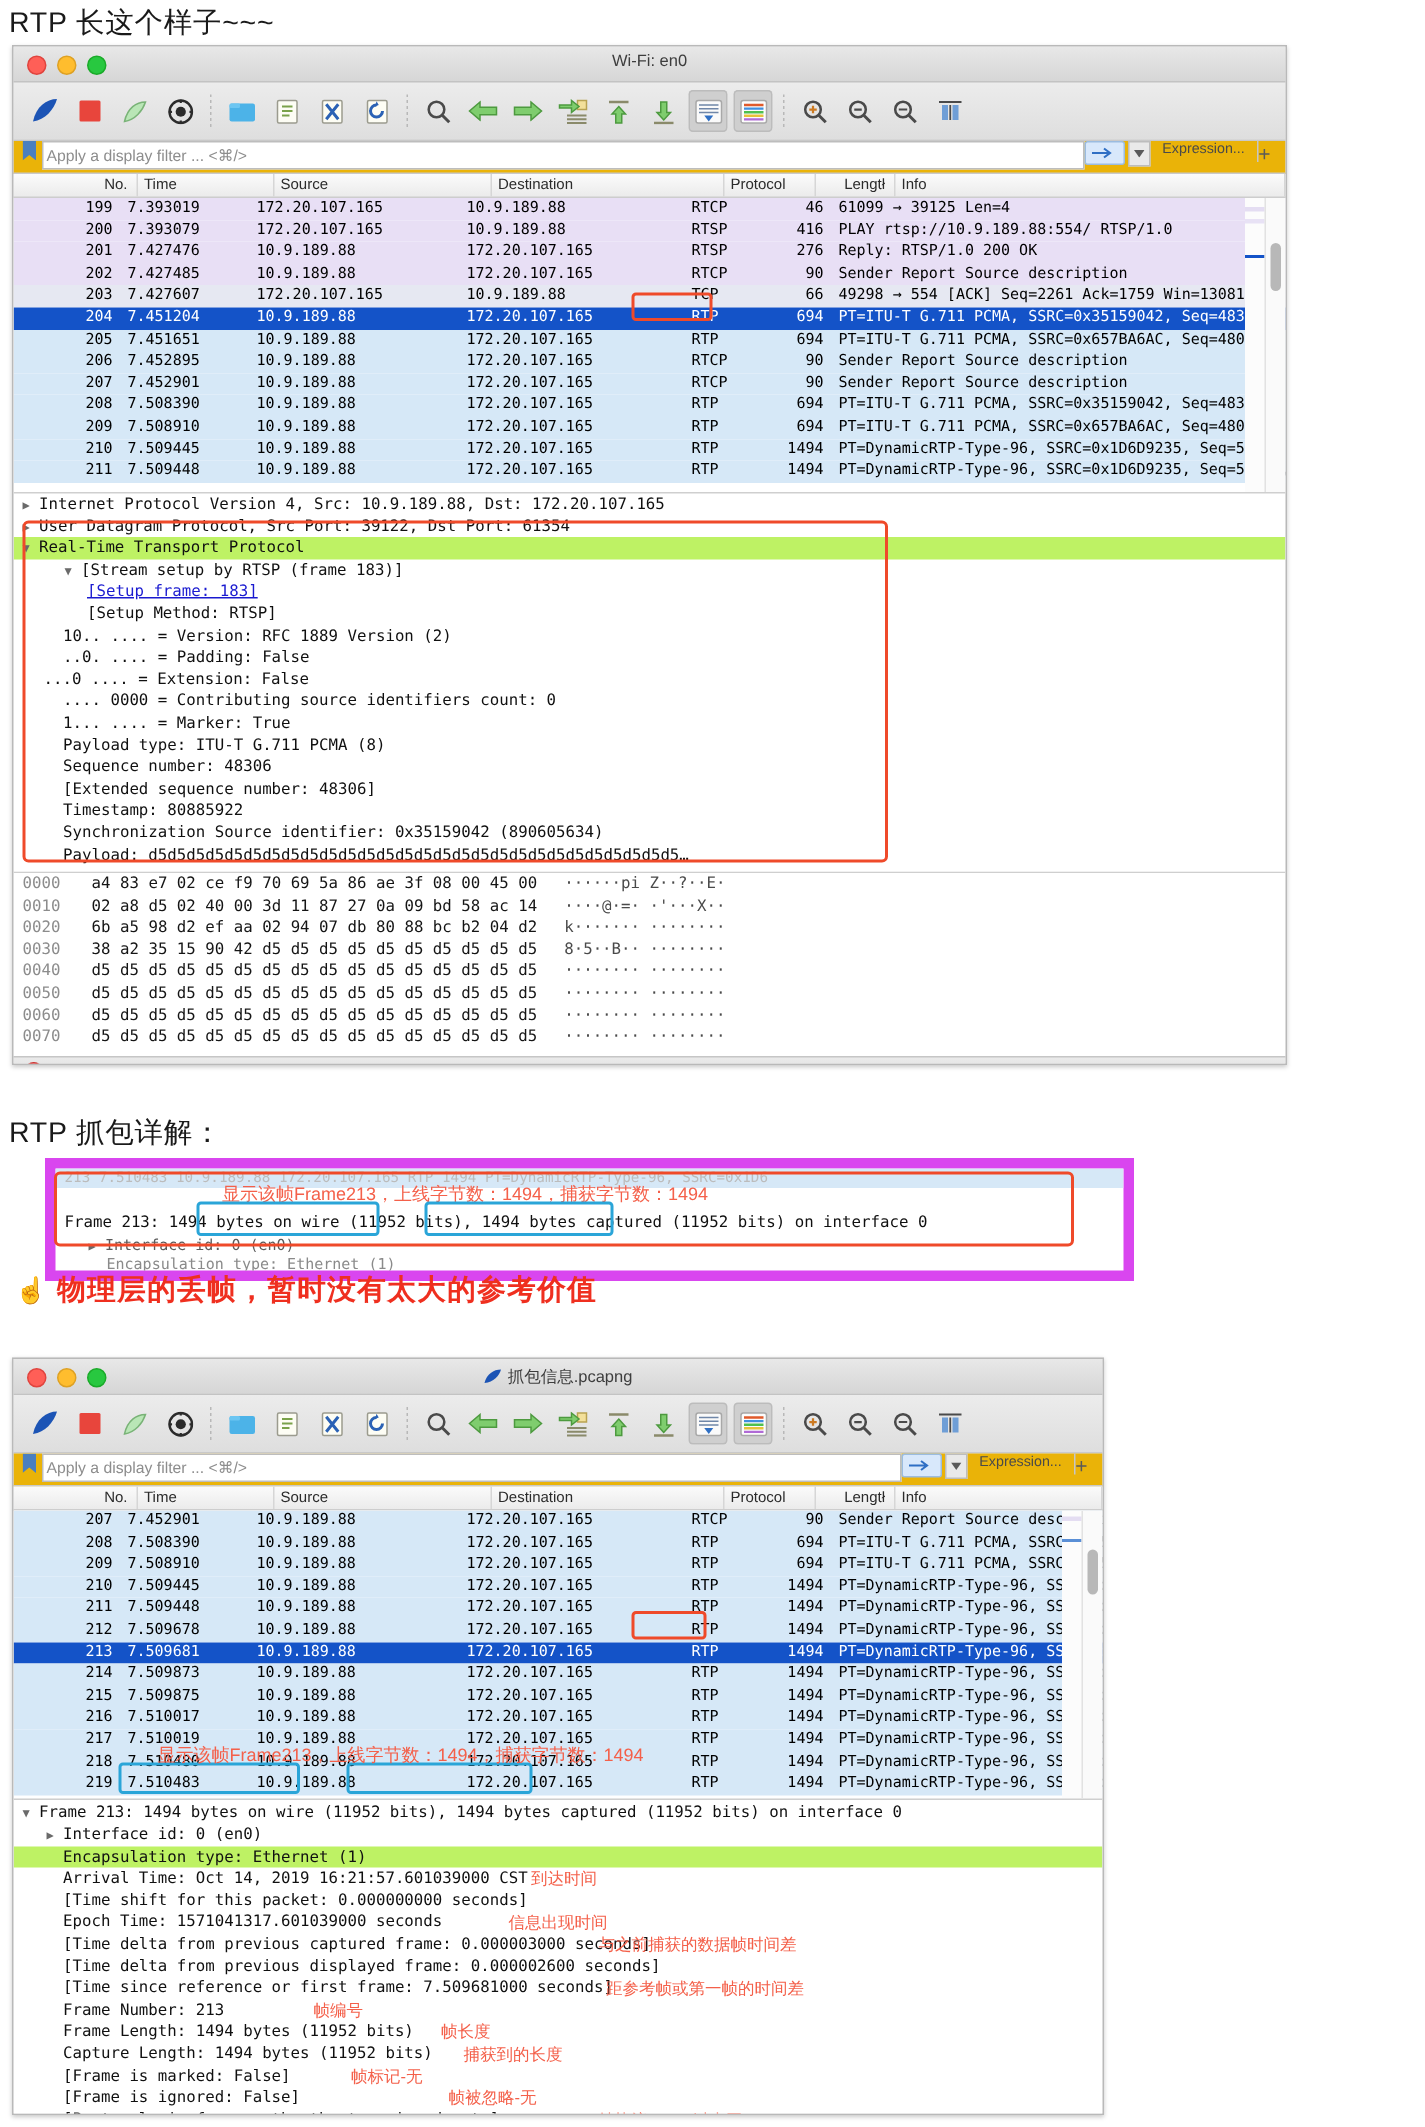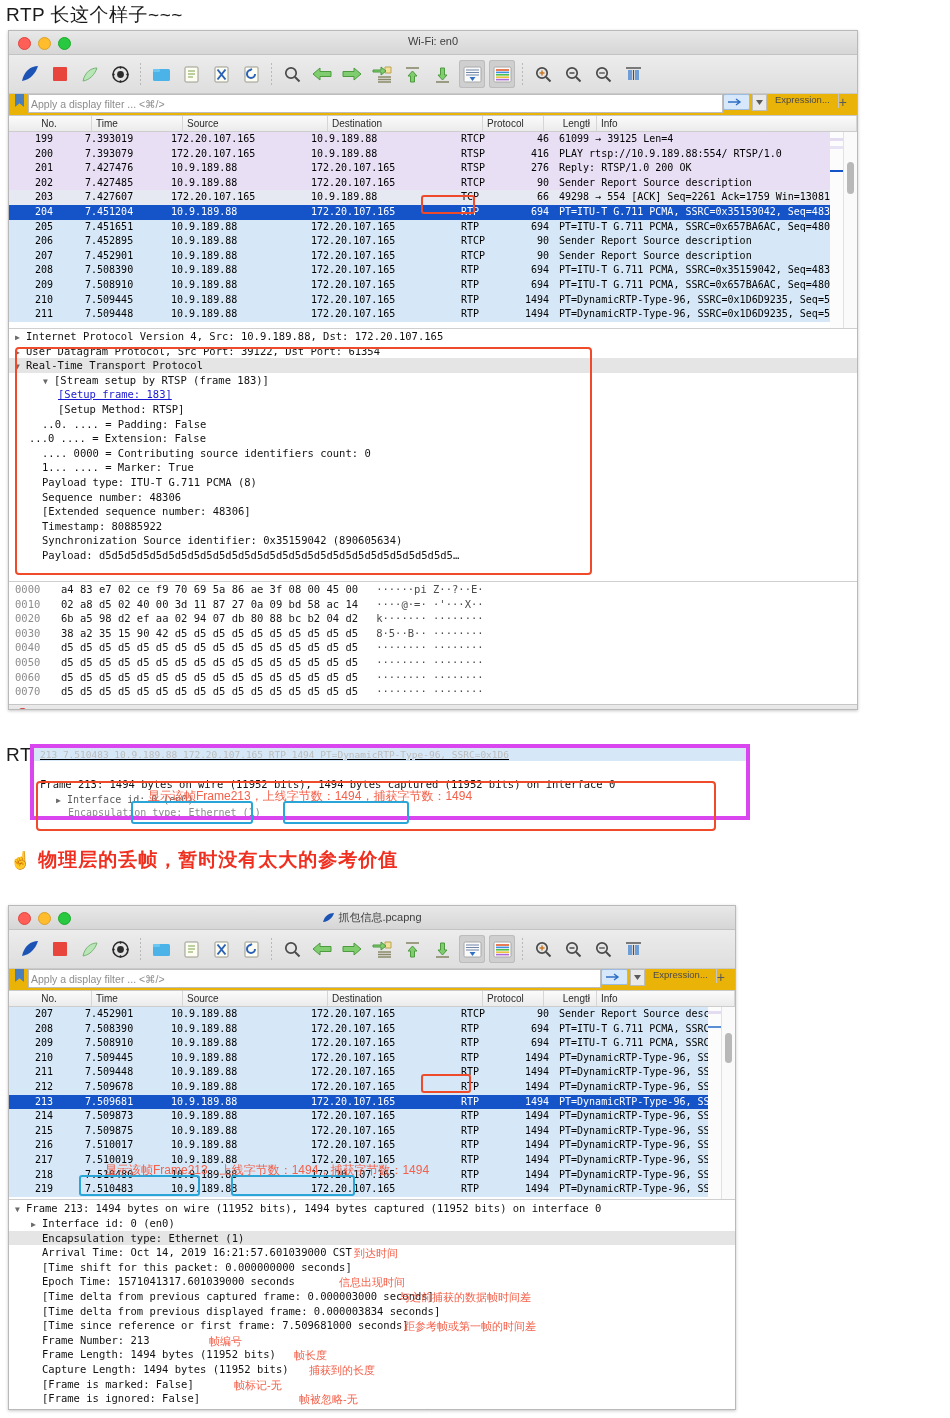--- a/index.html
+++ b/index.html
@@ -57,21 +57,21 @@
   
   .pkt-head { height:15px; background:linear-gradient(#fbfbfb,#ebebeb);
               border-bottom:1px solid #cdcdcd; display:flex;
               font-size:10px; color:#2b2b2b; font-family:"Liberation Sans",sans-serif; }
   .pkt-head div { border-right:1px solid #d6d6d6; padding-left:4px; overflow:hidden;
                   white-space:nowrap; line-height:15px; }
   .pkt-list { background:#ffffff; position:relative; overflow:hidden;
               font-family:"DejaVu Sans Mono", monospace; font-size:10px; }
   .prow { display:flex; height:14.6px; line-height:14.6px; white-space:nowrap; }
   .prow > span { overflow:hidden; padding-left:4px; box-sizing:border-box; }
-  .c-no    { width:72px; text-align:center; padding-right:6px; }
+  .c-no    { width:72px; text-align:right; padding-right:6px; }
   .c-time  { width:86px; }
   .c-src   { width:140px; }
   .c-dst   { width:150px; }
   .c-proto { width:56px; }
   .c-len   { width:42px; text-align:right; padding-right:6px; }
   .c-info  { flex:1; }
   .bg-rtp   { background:#d6e8f7; }
   .bg-rtsp  { background:#e8dff5; }
   .bg-tcp   { background:#e6e8f2; }
   .bg-sel   { background:#1453c8; color:#ffffff; }
@@ -80,21 +80,21 @@
   .vscroll { position:absolute; top:0; right:0; width:13px; bottom:0; background:#fafafa;
              border-left:1px solid #e2e2e2; }
   .vscroll .thumb { position:absolute; left:3px; width:7px; border-radius:4px;
                     background:#b8b8b8; }
   .minimap { position:absolute; right:13px; top:0; width:14px; bottom:0; background:#fcfcfc; }
 
   
   .detail { background:#ffffff; font-family:"DejaVu Sans Mono", monospace;
             font-size:10.5px; color:#101010; overflow:hidden; position:relative; }
   .drow { height:14.6px; line-height:14.6px; white-space:nowrap; padding-left:6px; }
-  .drow.hl { background:#e5e5e5; }
+  .drow.hl { background:#bef264; }
   .tri { display:inline-block; width:11px; color:#6a6a6a; font-size:8px; }
   .lnk { color:#1a1ad0; text-decoration:underline; }
 
   
   .hex { background:#ffffff; border-top:1px solid #cfcfcf;
          font-family:"DejaVu Sans Mono", monospace; font-size:10.5px; overflow:hidden; }
   .hrow { height:14.6px; line-height:14.6px; white-space:nowrap; padding-left:6px; }
   .hoff { color:#8c8c8c; display:inline-block; width:46px; }
   .hbytes { color:#151515; }
   .hascii { color:#4a4a4a; margin-left:18px;margin-top:20px; }
@@ -445,20 +445,21 @@
   </div>
 
   <div class="detail" style="height:252px; border-top:1px solid #cfcfcf;">
     <div id="w1-detail">
         <div class="drow" style="padding-left: 6px;"><span class="tri">▶</span><span>Internet Protocol Version 4, Src: 10.9.189.88, Dst: 172.20.107.165</span></div>
         <div class="drow" style="padding-left: 6px;"><span class="tri">▶</span><span>User Datagram Protocol, Src Port: 39122, Dst Port: 61354</span></div>
         <div class="drow hl" style="padding-left: 6px;"><span class="tri">▼</span><span>Real-Time Transport Protocol</span></div>
         <div class="drow" style="padding-left: 34px;"><span class="tri">▼</span><span>[Stream setup by RTSP (frame 183)]</span></div>
         <div class="drow" style="padding-left: 38px;"><span class="tri"></span><span class="lnk">[Setup frame: 183]</span></div>
         <div class="drow" style="padding-left: 38px;"><span class="tri"></span><span>[Setup Method: RTSP]</span></div>
+        <div class="drow" style="padding-left: 22px;"><span class="tri"></span><span>10.. .... = Version: RFC 1889 Version (2)</span></div>
         <div class="drow" style="padding-left: 22px;"><span class="tri"></span><span>..0. .... = Padding: False</span></div>
         <div class="drow" style="padding-left: 9px;"><span class="tri"></span><span>...0 .... = Extension: False</span></div>
         <div class="drow" style="padding-left: 22px;"><span class="tri"></span><span>.... 0000 = Contributing source identifiers count: 0</span></div>
         <div class="drow" style="padding-left: 22px;"><span class="tri"></span><span>1... .... = Marker: True</span></div>
         <div class="drow" style="padding-left: 22px;"><span class="tri"></span><span>Payload type: ITU-T G.711 PCMA (8)</span></div>
         <div class="drow" style="padding-left: 22px;"><span class="tri"></span><span>Sequence number: 48306</span></div>
         <div class="drow" style="padding-left: 22px;"><span class="tri"></span><span>[Extended sequence number: 48306]</span></div>
         <div class="drow" style="padding-left: 22px;"><span class="tri"></span><span>Timestamp: 80885922</span></div>
         <div class="drow" style="padding-left: 22px;"><span class="tri"></span><span>Synchronization Source identifier: 0x35159042 (890605634)</span></div>
         <div class="drow" style="padding-left: 22px;"><span class="tri"></span><span>Payload: d5d5d5d5d5d5d5d5d5d5d5d5d5d5d5d5d5d5d5d5d5d5d5d5d5d5d5d5…</span></div>
@@ -489,22 +490,22 @@
     <span>Profile: Default</span>
   </div>
 
   <div class="redbox-sm" style="left:412px; top:164px; width:50px; height:15px;"></div>
 
   <div class="redbox" style="left:6px; top:316px; width:573px; height:224px;"></div>
 </div>
 
 <div class="heading-cn" style="position:absolute; left:0; top:740px;">RTP 抓包详解：</div>
 
-<div style="position:absolute; left:30px; top:744px; width:712px; height:68px;
-            background:#ffffff; border:4px solid #d946ef; overflow:hidden;text-decoration:underline;">
+<div style="position:absolute; left:30px; top:772px; width:712px; height:68px;
+            background:#ffffff; border:7px solid #d946ef; overflow:hidden;">
   <div style="font-family:'DejaVu Sans Mono',monospace; font-size:9.5px; color:#bcbcbc;
               background:#d6e8f7; height:13px; line-height:13px; padding-left:6px;
               white-space:nowrap; overflow:hidden;">213 7.510483      10.9.189.88           172.20.107.165        RTP      1494 PT=DynamicRTP-Type-96, SSRC=0x1D6</div>
   <div style="font-family:'DejaVu Sans Mono',monospace; font-size:10.5px; color:#101010;
               position:absolute; top:30px; left:6px; white-space:nowrap;">
     <span>Frame 213: </span><span>1494 bytes on wire</span><span> (11952 bits), </span><span>1494 bytes captured</span><span> (11952 bits) on interface 0</span>
   </div>
   <div style="font-family:'DejaVu Sans Mono',monospace; font-size:10px; color:#5a5a5a;
               position:absolute; top:46px; left:22px; white-space:nowrap;">
     <span class="tri">▶</span><span>Interface id: 0 (en0)</span>
@@ -849,21 +850,21 @@
   </div>
 
   <div class="detail" style="height:235px;">
     <div id="w2-detail">
         <div class="drow" style="padding-left: 22px; position: relative;"><span class="tri">▶</span><span>Interface id: 0 (en0)</span></div>
         <div class="drow hl" style="padding-left: 22px; position: relative;"><span class="tri"></span><span>Encapsulation type: Ethernet (1)</span></div>
         <div class="drow" style="padding-left: 22px; position: relative;"><span class="tri"></span><span>Arrival Time: Oct 14, 2019 16:21:57.601039000 CST</span><span style="position: absolute; color: rgb(244, 96, 74); font-family: &quot;Liberation Sans&quot;, sans-serif; font-size: 11px; white-space: nowrap; top: 1px; left: 345px;">到达时间</span></div>
         <div class="drow" style="padding-left: 22px; position: relative;"><span class="tri"></span><span>[Time shift for this packet: 0.000000000 seconds]</span></div>
         <div class="drow" style="padding-left: 22px; position: relative;"><span class="tri"></span><span>Epoch Time: 1571041317.601039000 seconds</span><span style="position: absolute; color: rgb(244, 96, 74); font-family: &quot;Liberation Sans&quot;, sans-serif; font-size: 11px; white-space: nowrap; top: 1px; left: 330px;">信息出现时间</span></div>
         <div class="drow" style="padding-left: 22px; position: relative;"><span class="tri"></span><span>[Time delta from previous captured frame: 0.000003000 seconds]</span><span style="position: absolute; color: rgb(244, 96, 74); font-family: &quot;Liberation Sans&quot;, sans-serif; font-size: 11px; white-space: nowrap; top: 1px; left: 390px;">与之前捕获的数据帧时间差</span></div>
-        <div class="drow" style="padding-left: 22px; position: relative;"><span class="tri"></span><span>[Time delta from previous displayed frame: 0.000003834 seconds]</span></div>
+        <div class="drow" style="padding-left: 22px; position: relative;"><span class="tri"></span><span>[Time delta from previous displayed frame: 0.000002600 seconds]</span></div>
         <div class="drow" style="padding-left: 22px; position: relative;"><span class="tri"></span><span>[Time since reference or first frame: 7.509681000 seconds]</span><span style="position: absolute; color: rgb(244, 96, 74); font-family: &quot;Liberation Sans&quot;, sans-serif; font-size: 11px; white-space: nowrap; top: 1px; left: 395px;">距参考帧或第一帧的时间差</span></div>
         <div class="drow" style="padding-left: 22px; position: relative;"><span class="tri"></span><span>Frame Number: 213</span><span style="position: absolute; color: rgb(244, 96, 74); font-family: &quot;Liberation Sans&quot;, sans-serif; font-size: 11px; white-space: nowrap; top: 1px; left: 200px;">帧编号</span></div>
         <div class="drow" style="padding-left: 22px; position: relative;"><span class="tri"></span><span>Frame Length: 1494 bytes (11952 bits)</span><span style="position: absolute; color: rgb(244, 96, 74); font-family: &quot;Liberation Sans&quot;, sans-serif; font-size: 11px; white-space: nowrap; top: 1px; left: 285px;">帧长度</span></div>
         <div class="drow" style="padding-left: 22px; position: relative;"><span class="tri"></span><span>Capture Length: 1494 bytes (11952 bits)</span><span style="position: absolute; color: rgb(244, 96, 74); font-family: &quot;Liberation Sans&quot;, sans-serif; font-size: 11px; white-space: nowrap; top: 1px; left: 300px;">捕获到的长度</span></div>
         <div class="drow" style="padding-left: 22px; position: relative;"><span class="tri"></span><span>[Frame is marked: False]</span><span style="position: absolute; color: rgb(244, 96, 74); font-family: &quot;Liberation Sans&quot;, sans-serif; font-size: 11px; white-space: nowrap; top: 1px; left: 225px;">帧标记-无</span></div>
         <div class="drow" style="padding-left: 22px; position: relative;"><span class="tri"></span><span>[Frame is ignored: False]</span><span style="position: absolute; color: rgb(244, 96, 74); font-family: &quot;Liberation Sans&quot;, sans-serif; font-size: 11px; white-space: nowrap; top: 1px; left: 290px;">帧被忽略-无</span></div>
         <div class="drow" style="padding-left: 22px; position: relative;"><span class="tri"></span><span>[Protocols in frame: eth:ethertype:ip:udp:rtp]</span><span style="position: absolute; color: rgb(244, 96, 74); font-family: &quot;Liberation Sans&quot;, sans-serif; font-size: 11px; white-space: nowrap; top: 1px; left: 390px;">帧协议：eth-以太网</span></div>
       </div>
     <div class="vscroll" style="background:transparent;border-left:none;">
       

